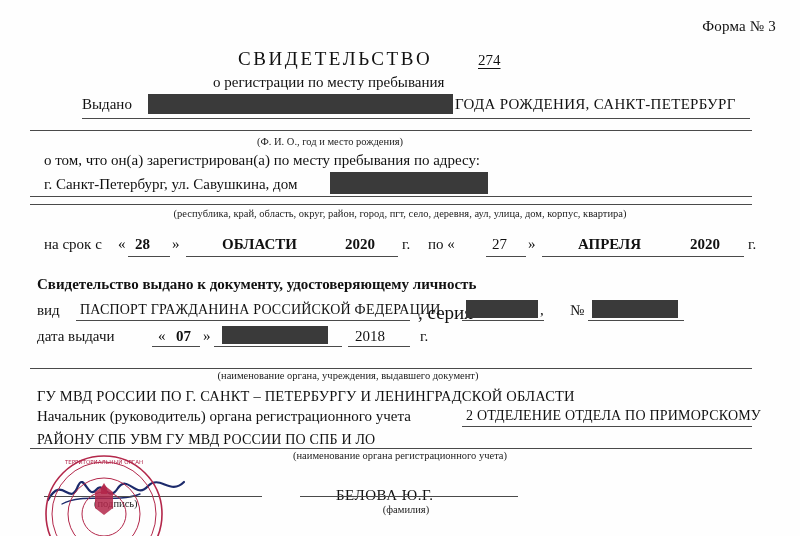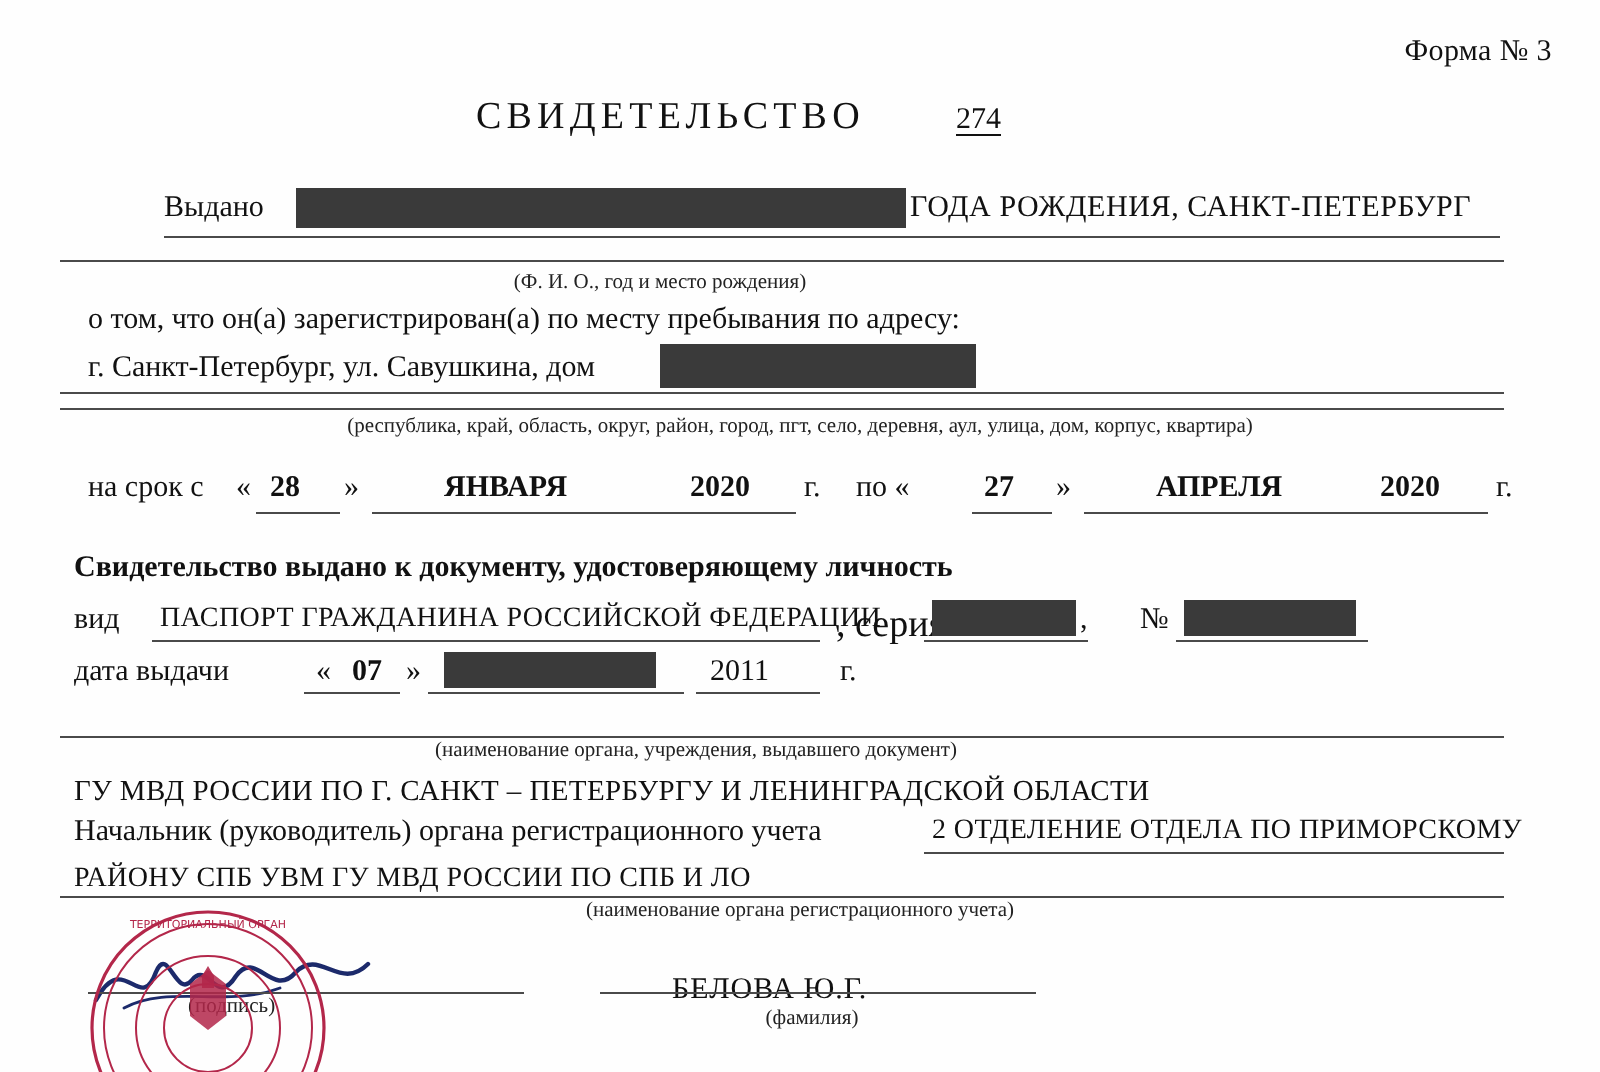--- a/index.html
+++ b/index.html
@@ -78,21 +78,21 @@
 
   .addr-note { top: 208px; left: 0; width: 800px; font-size: 10.5px; }
 
   .srok { top: 236px; left: 44px; font-size: 15px; }
   .srok-day1 { top: 236px; left: 135px; font-size: 15px; font-weight: bold; }
   .srok-q2 { top: 236px; left: 172px; font-size: 15px; }
   .srok-month1 { top: 236px; left: 222px; font-size: 15px; font-weight: bold; }
   .srok-year1 { top: 236px; left: 345px; font-size: 15px; font-weight: bold; }
   .srok-g1 { top: 236px; left: 402px; font-size: 15px; }
   .srok-po { top: 236px; left: 428px; font-size: 15px; }
-  .srok-day2 { top: 236px; left: 492px; font-size: 15px; font-weight: bold; }
+  .srok-day2 { top: 236px; left: 492px; font-size: 15px; font-weight: normal; }
   .srok-q4 { top: 236px; left: 528px; font-size: 15px; }
   .srok-month2 { top: 236px; left: 578px; font-size: 15px; font-weight: bold; }
   .srok-year2 { top: 236px; left: 690px; font-size: 15px; font-weight: bold; }
   .srok-g2 { top: 236px; left: 748px; font-size: 15px; }
 
   .doc-line { top: 276px; left: 37px; font-size: 15px; font-weight: bold; }
   .vid-lbl { top: 302px; left: 37px; font-size: 15px; }
   .vid-val { top: 302px; left: 80px; font-size: 14px; letter-spacing: 0.2px; }
   .seria-lbl { top: 302px; left: 418px; font-size: 19px; text-align: center; }
   .comma { top: 302px; left: 540px; font-size: 15px; }
@@ -134,20 +134,21 @@
 </style>
 </head>
 <body>
 
 <div id="page">
 
   <div class="abs form-no">Форма № 3</div>
 
   <div class="abs title-main">СВИДЕТЕЛЬСТВО</div>
   <div class="abs title-number">274</div>
+  <div class="abs title-sub">о регистрации по месту пребывания</div>
 
   <div class="abs row-vydano lbl">Выдано</div>
   <div class="redact" style="top:94px; left:148px; width:305px; height:20px;"></div>
   <div class="abs vydano-tail">ГОДА РОЖДЕНИЯ, САНКТ-ПЕТЕРБУРГ</div>
   <div class="rule" style="top:118px; left:82px; width:668px;"></div>
 
   <div class="abs small-note fio-note">(Ф. И. О., год и место рождения)</div>
   <div class="rule" style="top:130px; left:30px; width:722px;"></div>
 
   <div class="abs addr">г. Санкт-Петербург, ул. Савушкина, дом</div>
@@ -156,21 +157,21 @@
   <div class="redact" style="top:172px; left:330px; width:158px; height:22px;"></div>
   <div class="rule" style="top:196px; left:30px; width:722px;"></div>
   <div class="rule" style="top:204px; left:30px; width:722px;"></div>
 
   <div class="abs addr-note small-note">(республика, край, область, округ, район, город, пгт, село, деревня, аул, улица, дом, корпус, квартира)</div>
 
   <div class="abs srok">на срок с</div>
   <div class="abs" style="top:236px; left:118px; font-size:15px;">«</div>
   <div class="abs srok-day1">28</div>
   <div class="abs srok-q2">»</div>
-  <div class="abs srok-month1">ЯНВАРЯ</div>
+  <div class="abs srok-month1">ОБЛАСТИ</div>
   <div class="abs srok-year1">2020</div>
   <div class="abs srok-g1">г.</div>
   <div class="abs srok-po">по «</div>
   <div class="abs srok-day2">27</div>
   <div class="abs srok-q4">»</div>
   <div class="abs srok-month2">АПРЕЛЯ</div>
   <div class="abs srok-year2">2020</div>
   <div class="abs srok-g2">г.</div>
 
   <div class="rule" style="top:256px; left:128px; width:42px;"></div>
@@ -191,21 +192,21 @@
   <div class="redact" style="top:300px; left:592px; width:86px; height:18px;"></div>
   <div class="rule" style="top:320px; left:76px; width:334px;"></div>
   <div class="rule" style="top:320px; left:462px; width:82px;"></div>
   <div class="rule" style="top:320px; left:588px; width:96px;"></div>
 
   <div class="abs data-lbl">дата выдачи</div>
   <div class="abs data-q1">«</div>
   <div class="abs data-day">07</div>
   <div class="abs data-q2">»</div>
   <div class="redact" style="top:326px; left:222px; width:106px; height:18px;"></div>
-  <div class="abs data-year">2011</div>
+  <div class="abs data-year">2018</div>
   <div class="abs data-g">г.</div>
   <div class="rule" style="top:346px; left:152px; width:48px;"></div>
   <div class="rule" style="top:346px; left:214px; width:128px;"></div>
   <div class="rule" style="top:346px; left:348px; width:62px;"></div>
 
   <div class="abs organ">ГУ  МВД  РОССИИ  ПО  Г. САНКТ – ПЕТЕРБУРГУ  И  ЛЕНИНГРАДСКОЙ ОБЛАСТИ</div>
   <div class="rule" style="top:368px; left:30px; width:722px;"></div>
   <div class="abs organ-note small-note">(наименование органа, учреждения, выдавшего документ)</div>
 
   <div class="abs nachalnik">Начальник (руководитель) органа регистрационного учета</div>

